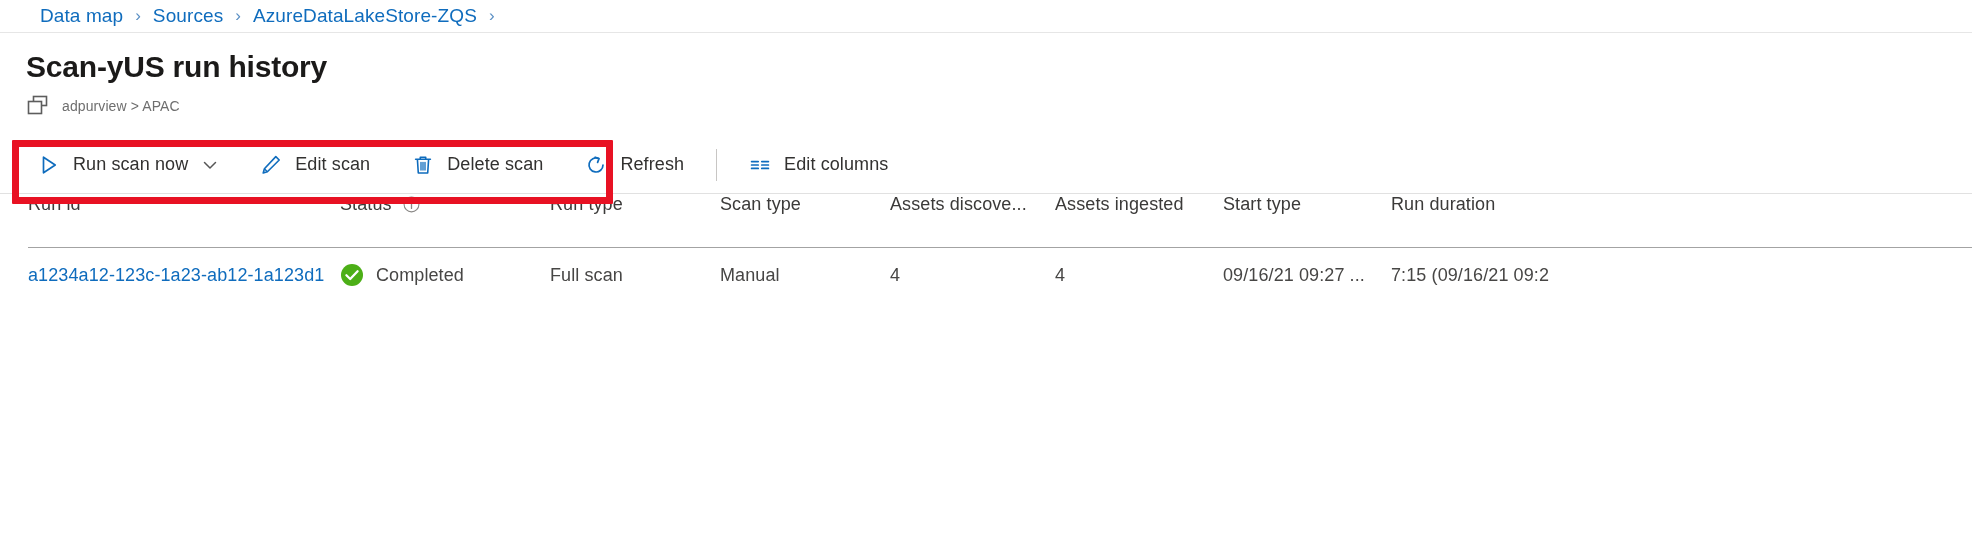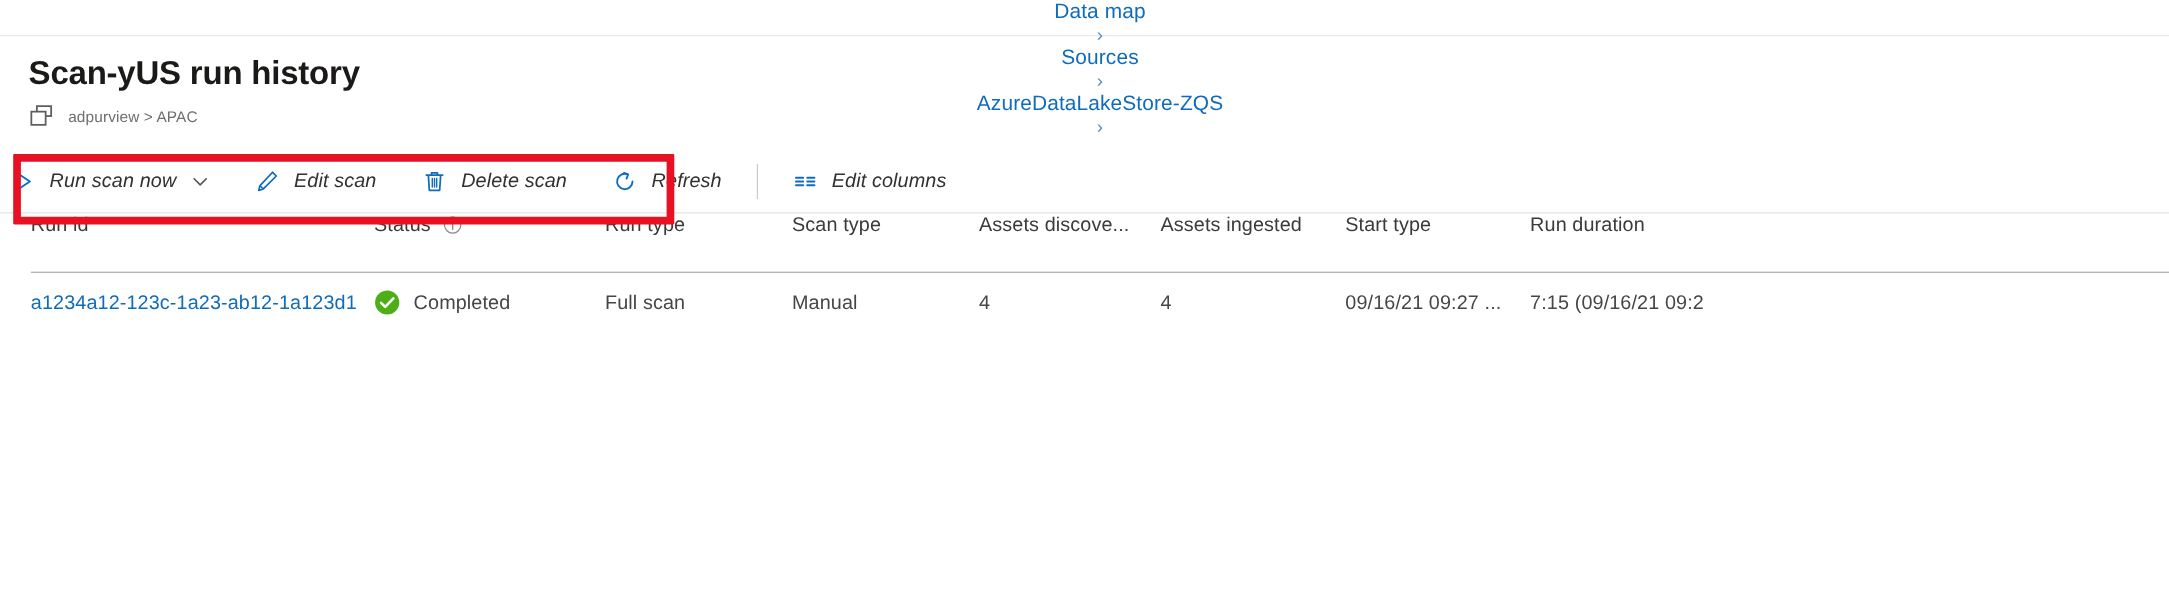--- a/index.html
+++ b/index.html
@@ -19,23 +19,22 @@
     width: 1972px;
     height: 553px;
     background: #ffffff;
   }
 
   
   .breadcrumb-bar {
     height: 33px;
     display: flex;
     align-items: center;
-    padding-left: 28px;
+    padding-left: 40px;
     border-bottom: 1px solid #e6e6e6;
-    flex-direction: column;
   }
   .crumb {
     font-size: 19px;
     color: #0f6cbd;
     cursor: pointer;
     white-space: nowrap;
     letter-spacing: 0.1px;
   }
   .crumb-sep {
     font-size: 17px;
@@ -77,22 +76,22 @@
   
   .cmdbar-wrap {
     position: relative;
     margin-top: 18px;
     height: 58px;
   }
   .cmdbar {
     display: flex;
     align-items: center;
     height: 58px;
+    padding-left: 28px;
     border-bottom: 1px solid #e1e1e1;
-    font-style: italic;
   }
   .cmd {
     display: flex;
     align-items: center;
     height: 42px;
     padding: 0 10px;
     cursor: pointer;
     white-space: nowrap;
     background: transparent;
     border: none;

